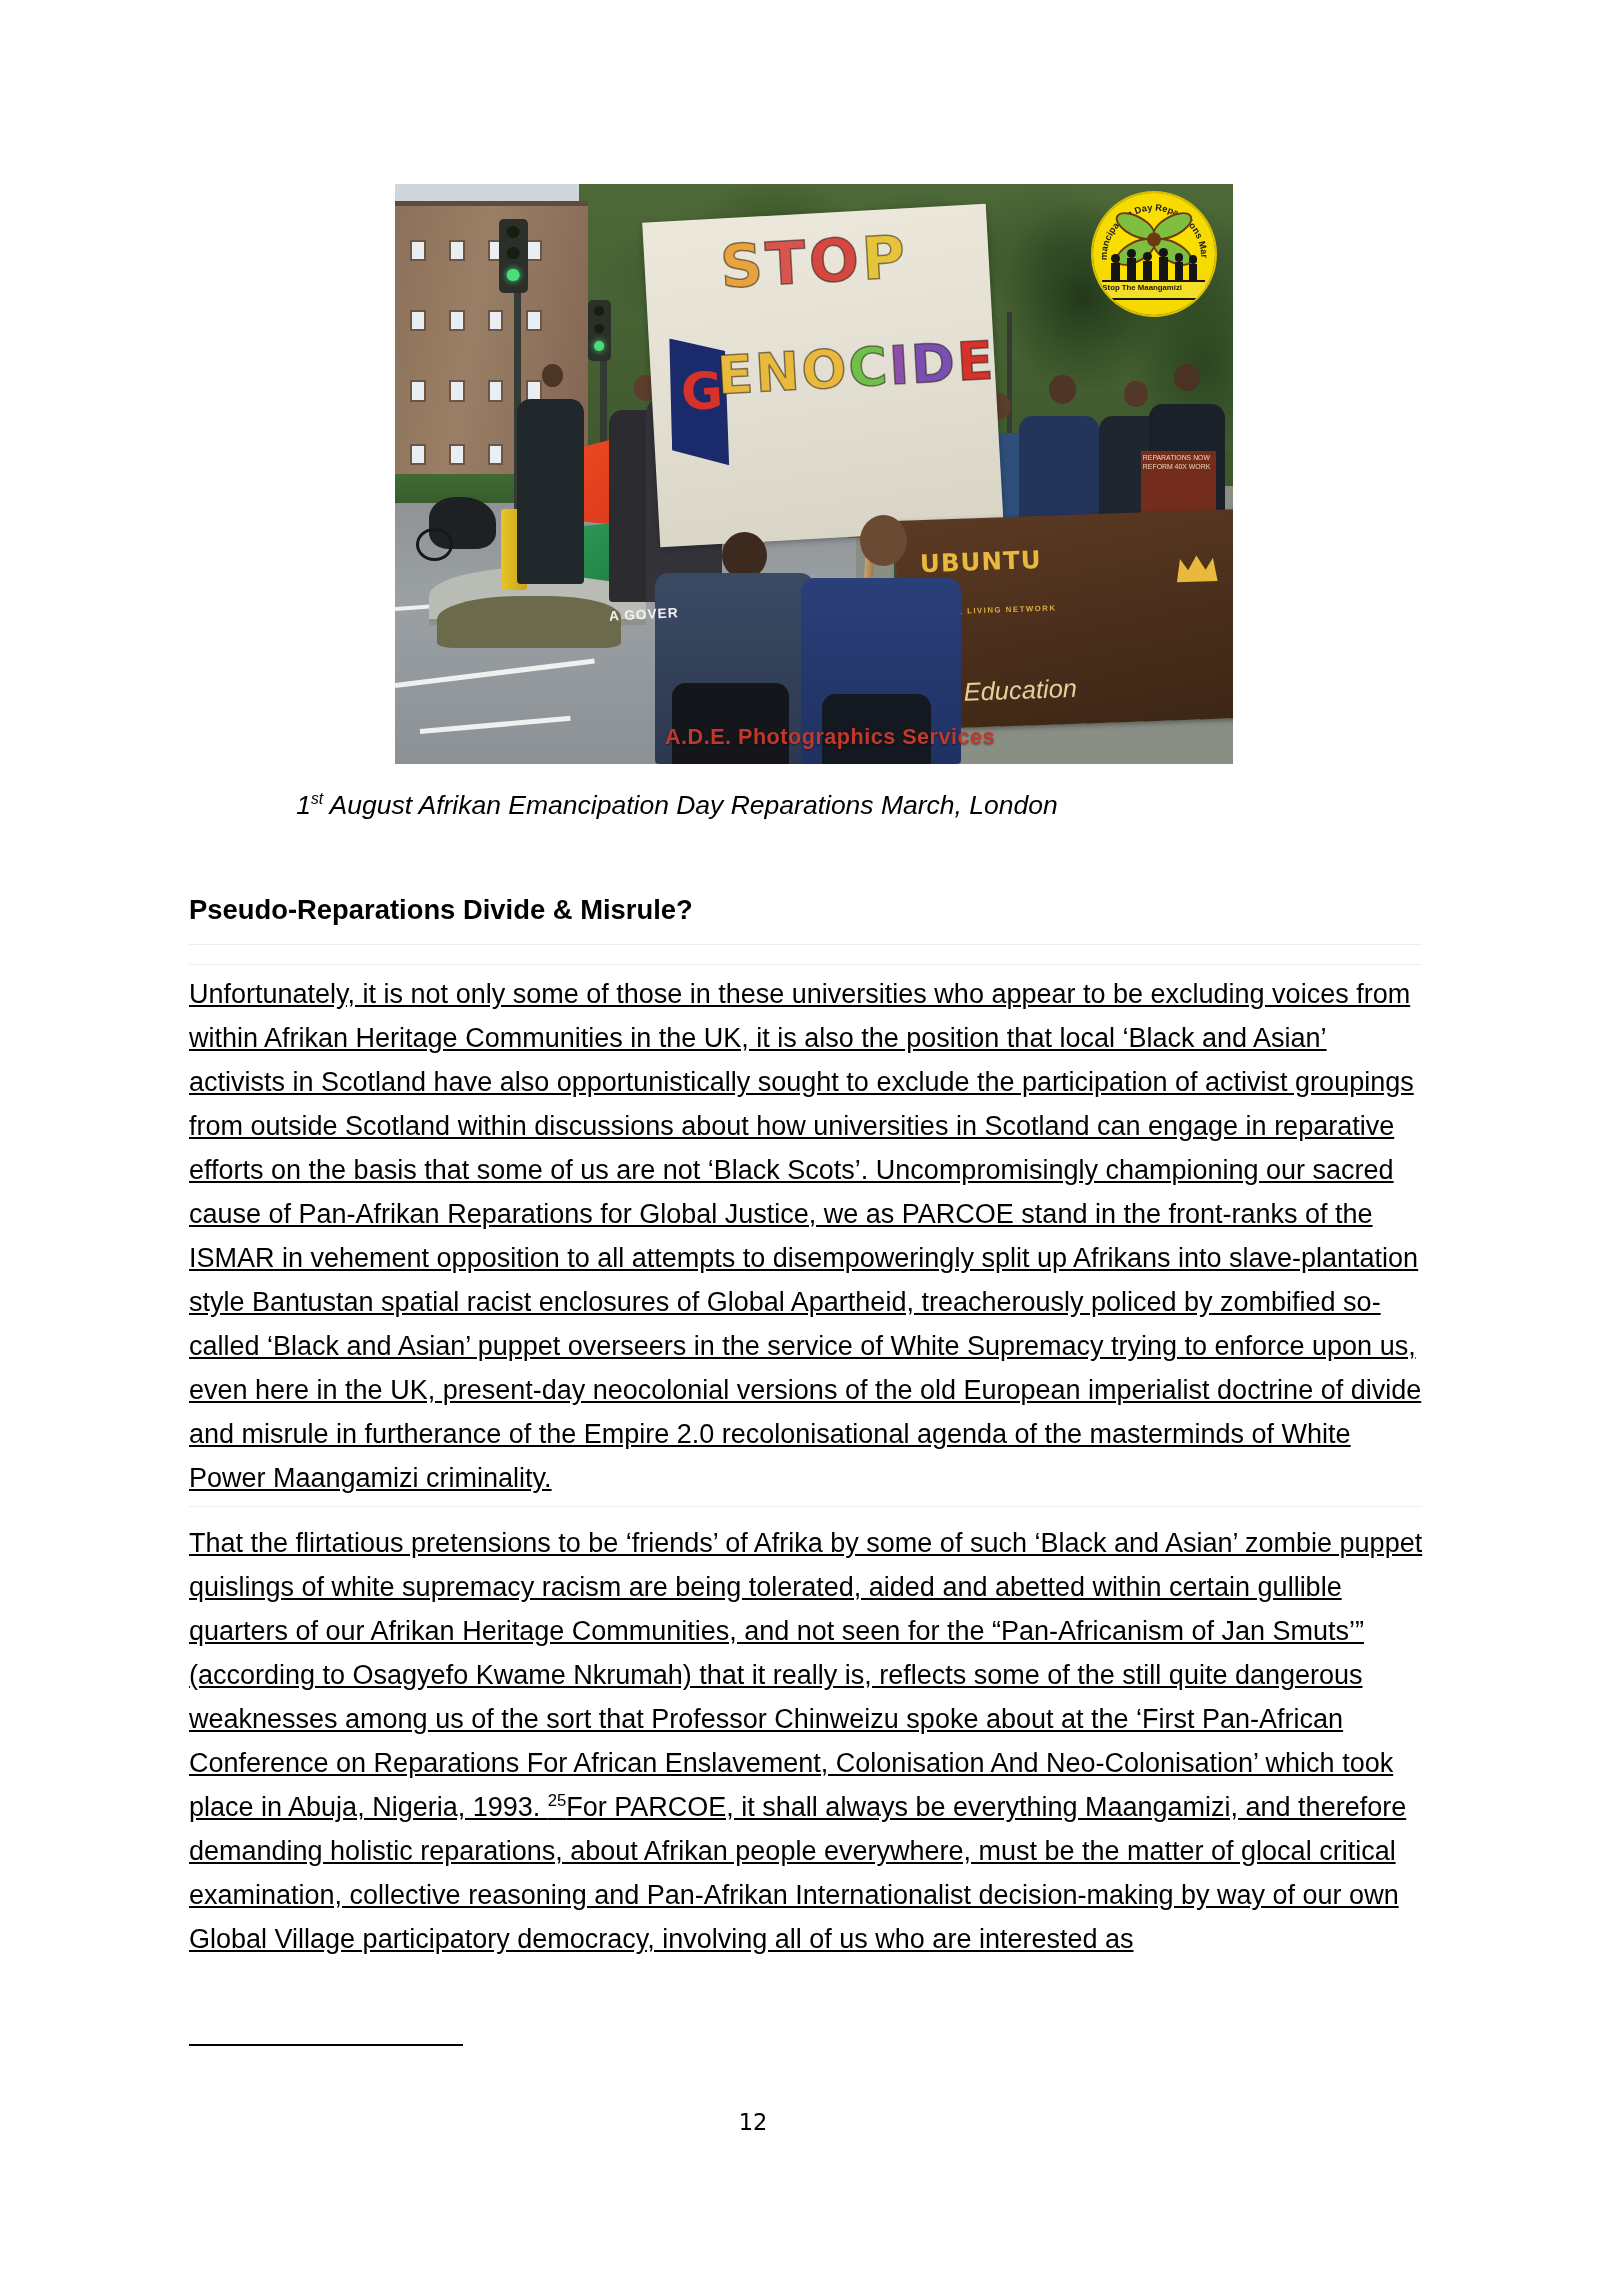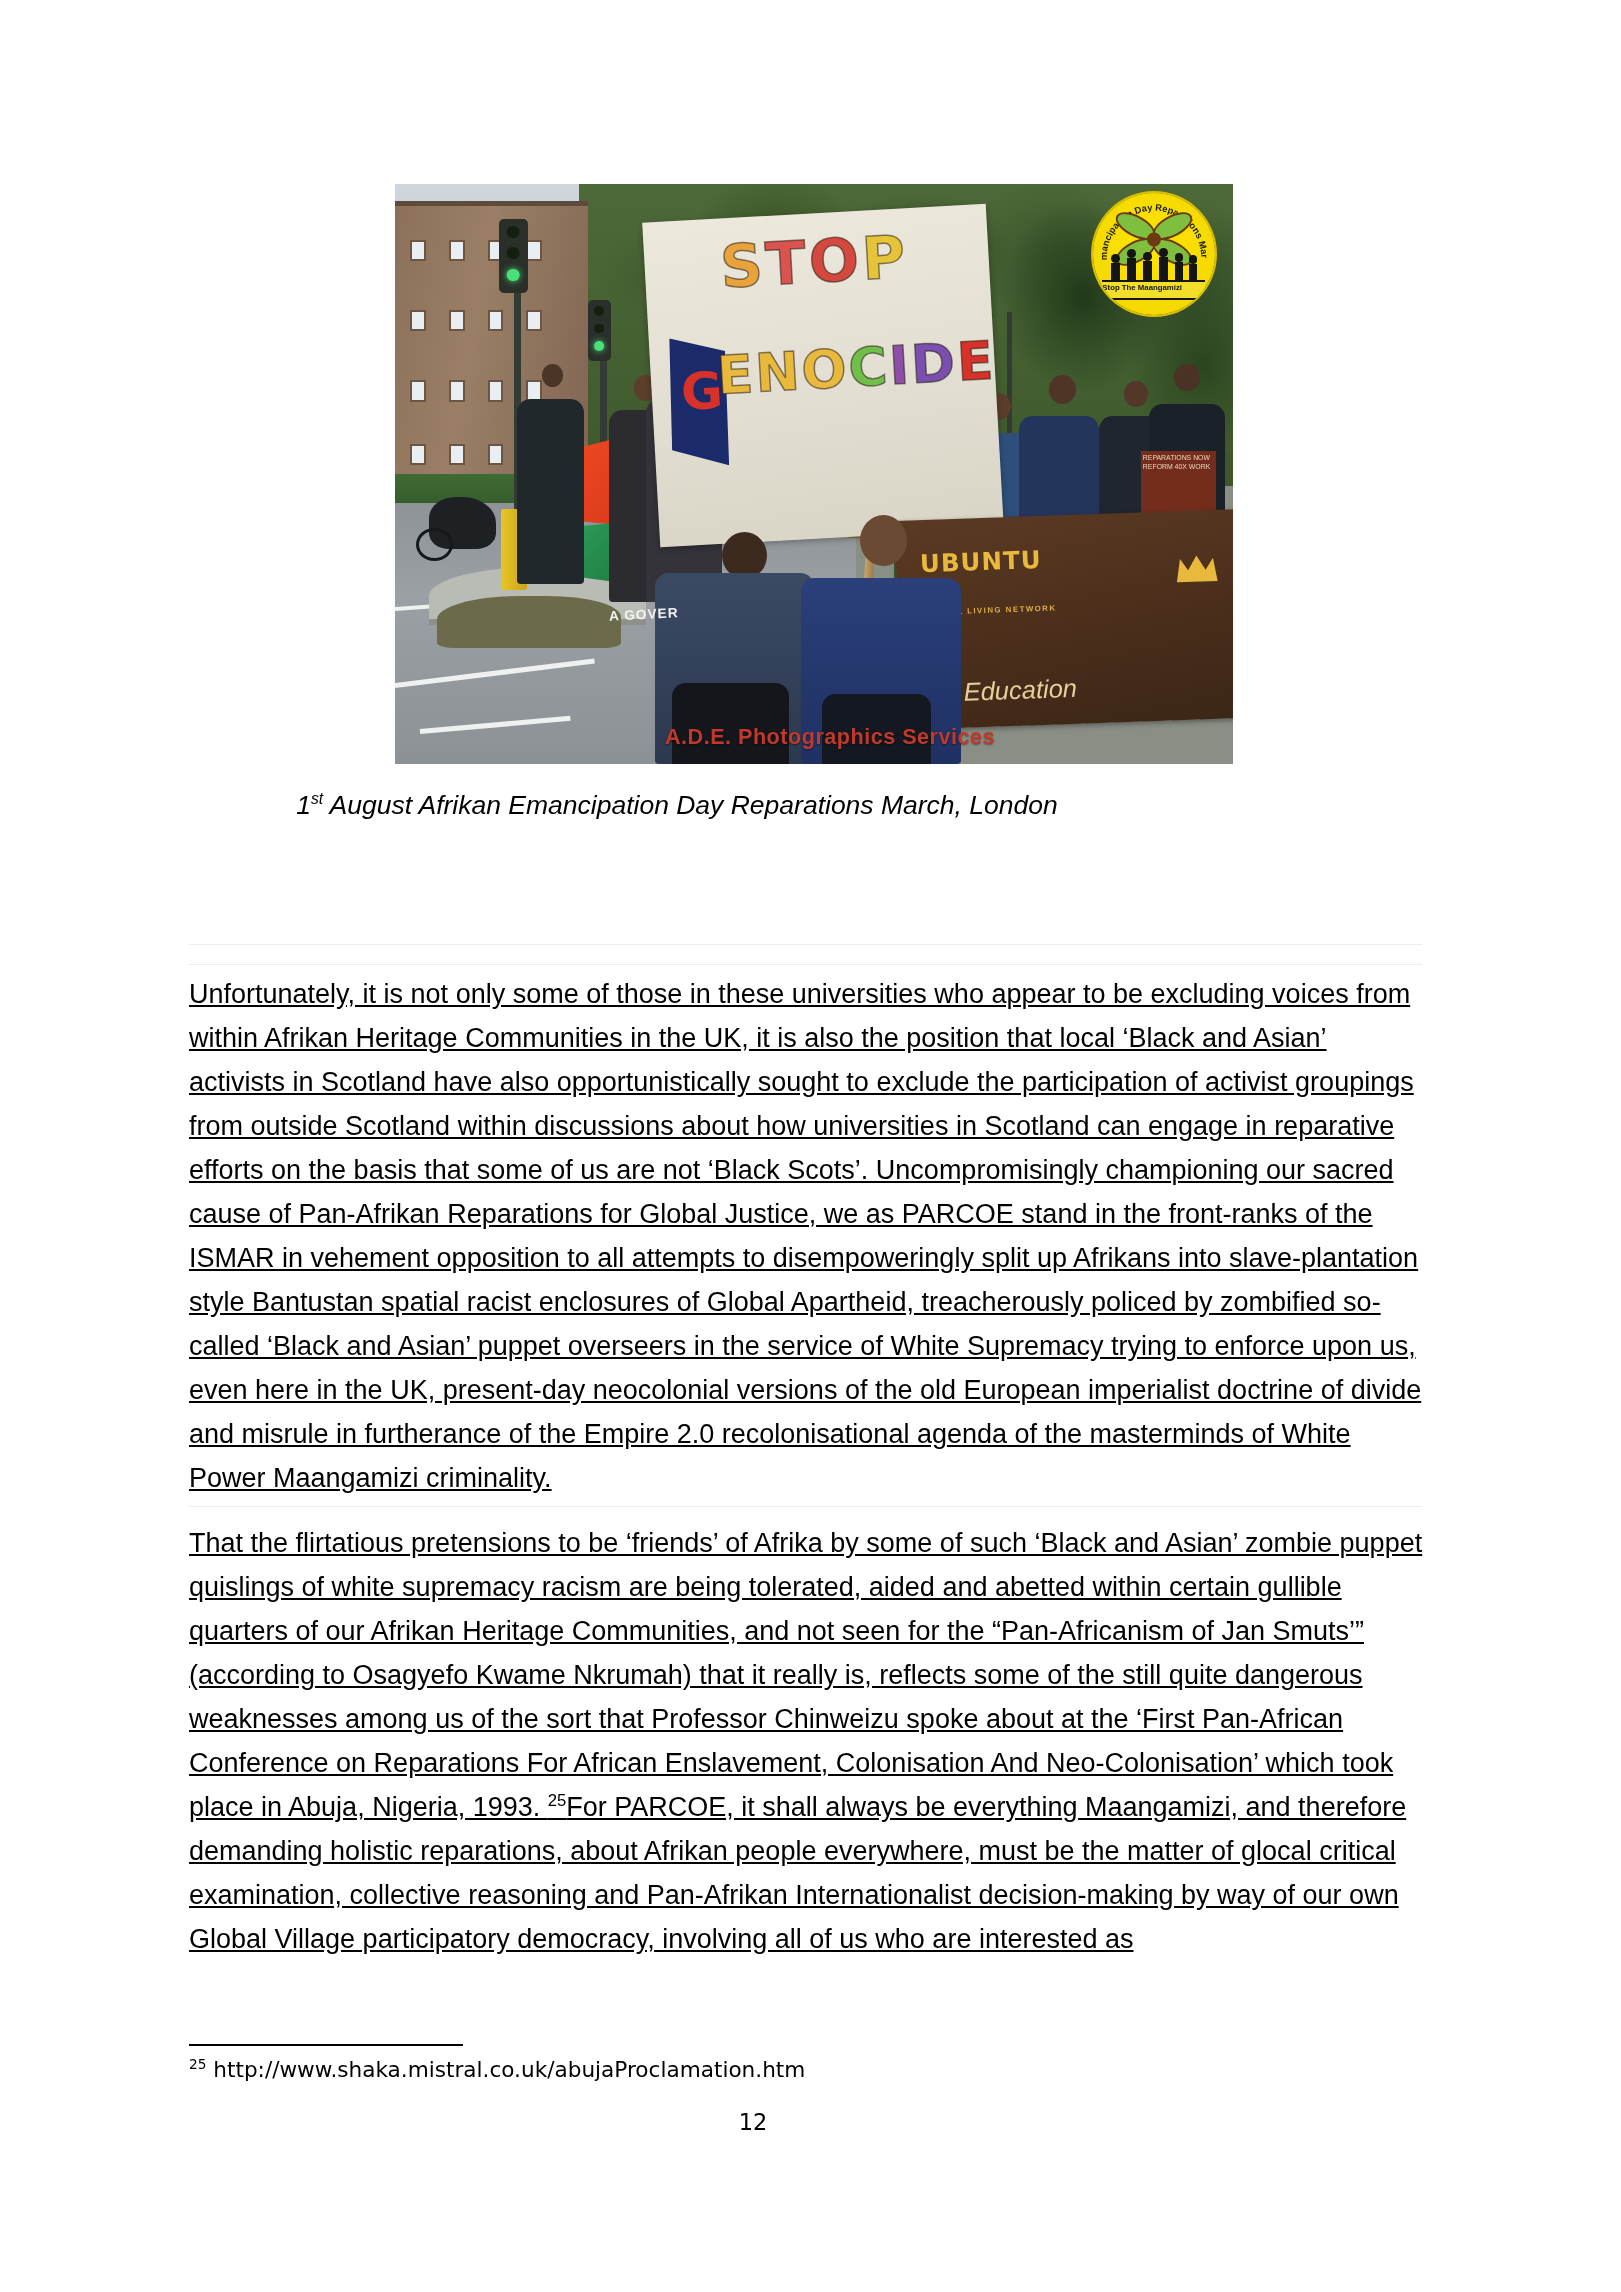--- a/index.html
+++ b/index.html
@@ -621,30 +621,28 @@
       <div class="person" style="left:51%; top:88%; width:13%; height:16%; background:#141820;"></div>
 
       <div class="watermark">A.D.E. Photographics Services</div>
     </div>
   </div>
 
   <div class="caption">
     <span>1</span><sup>st</sup><span> August Afrikan Emancipation Day Reparations March, London</span>
   </div>
 
+  <div class="heading">Pseudo-Reparations Divide &amp; Misrule?</div>
   <div class="rule" style="left:189px; top:944px; width:1233px;"></div>
   <div class="rule" style="left:189px; top:964px; width:1233px;"></div>
 
   <div class="para" id="p1">Unfortunately, it is not only some of those in these universities who appear to be excluding voices from within Afrikan Heritage Communities in the UK, it is also the position that local ‘Black and Asian’ activists in Scotland have also opportunistically sought to exclude the participation of activist groupings from outside Scotland within discussions about how universities in Scotland can engage in reparative efforts on the basis that some of us are not ‘Black Scots’. Uncompromisingly championing our sacred cause of Pan-Afrikan Reparations for Global Justice, we as PARCOE stand in the front-ranks of the ISMAR in vehement opposition to all attempts to disempoweringly split up Afrikans into slave-plantation style Bantustan spatial racist enclosures of Global Apartheid, treacherously policed by zombified so-called ‘Black and Asian’ puppet overseers in the service of White Supremacy trying to enforce upon us, even here in the UK, present-day neocolonial versions of the old European imperialist doctrine of divide and misrule in furtherance of the Empire 2.0 recolonisational agenda of the masterminds of White Power Maangamizi criminality.</div>
   <div class="rule" style="left:189px; top:1506px; width:1233px;"></div>
 
   <div class="para" id="p2">
     <span>That the flirtatious pretensions to be ‘friends’ of Afrika by some of such ‘Black and Asian’ zombie puppet quislings of white supremacy racism are being tolerated, aided and abetted within certain gullible quarters of our Afrikan Heritage Communities, and not seen for the “Pan-Africanism of Jan Smuts’” (according to Osagyefo Kwame Nkrumah) that it really is, reflects some of the still quite dangerous weaknesses among us of the sort that Professor Chinweizu spoke about at the ‘First Pan-African Conference on Reparations For African Enslavement, Colonisation And Neo-Colonisation’ which took place in Abuja, Nigeria, 1993. </span><sup>25</sup><span>For PARCOE, it shall always be everything Maangamizi, and therefore demanding holistic reparations, about Afrikan people everywhere, must be the matter of glocal critical examination, collective reasoning and Pan-Afrikan Internationalist decision-making by way of our own Global Village participatory democracy, involving all of us who are interested as</span>
   </div>
 
   <div class="fn-rule"></div>
-  <div class="footnote">
-    <sup>25</sup><span> http://www.shaka.mistral.co.uk/abujaProclamation.htm</span>
-  </div>
 
   <div class="pagenum">12</div>
 </div>
 
 
 </body></html>

